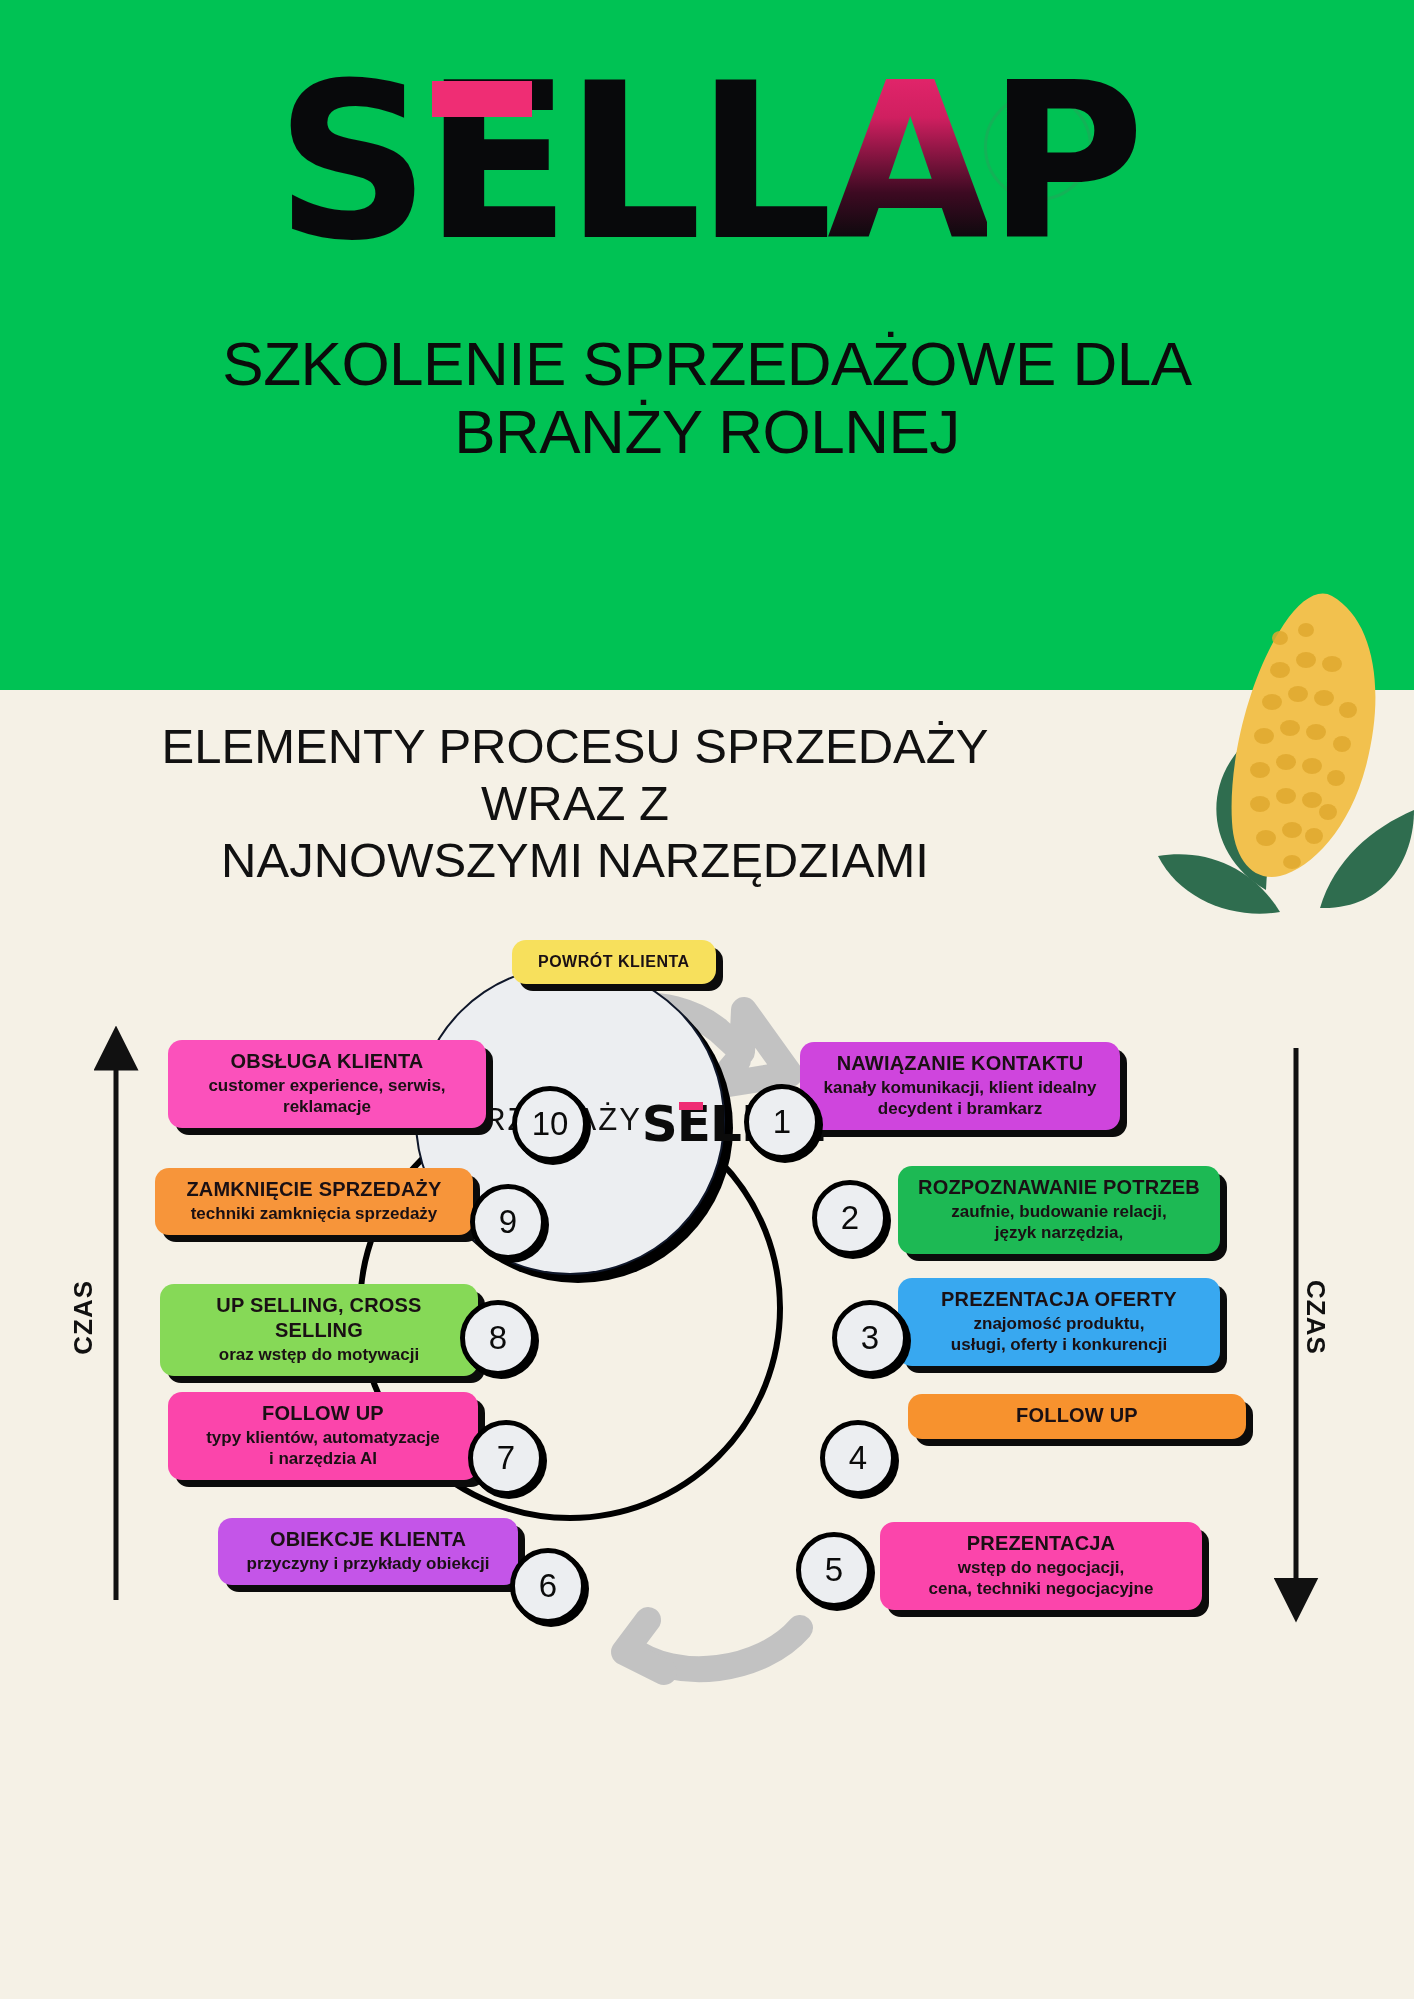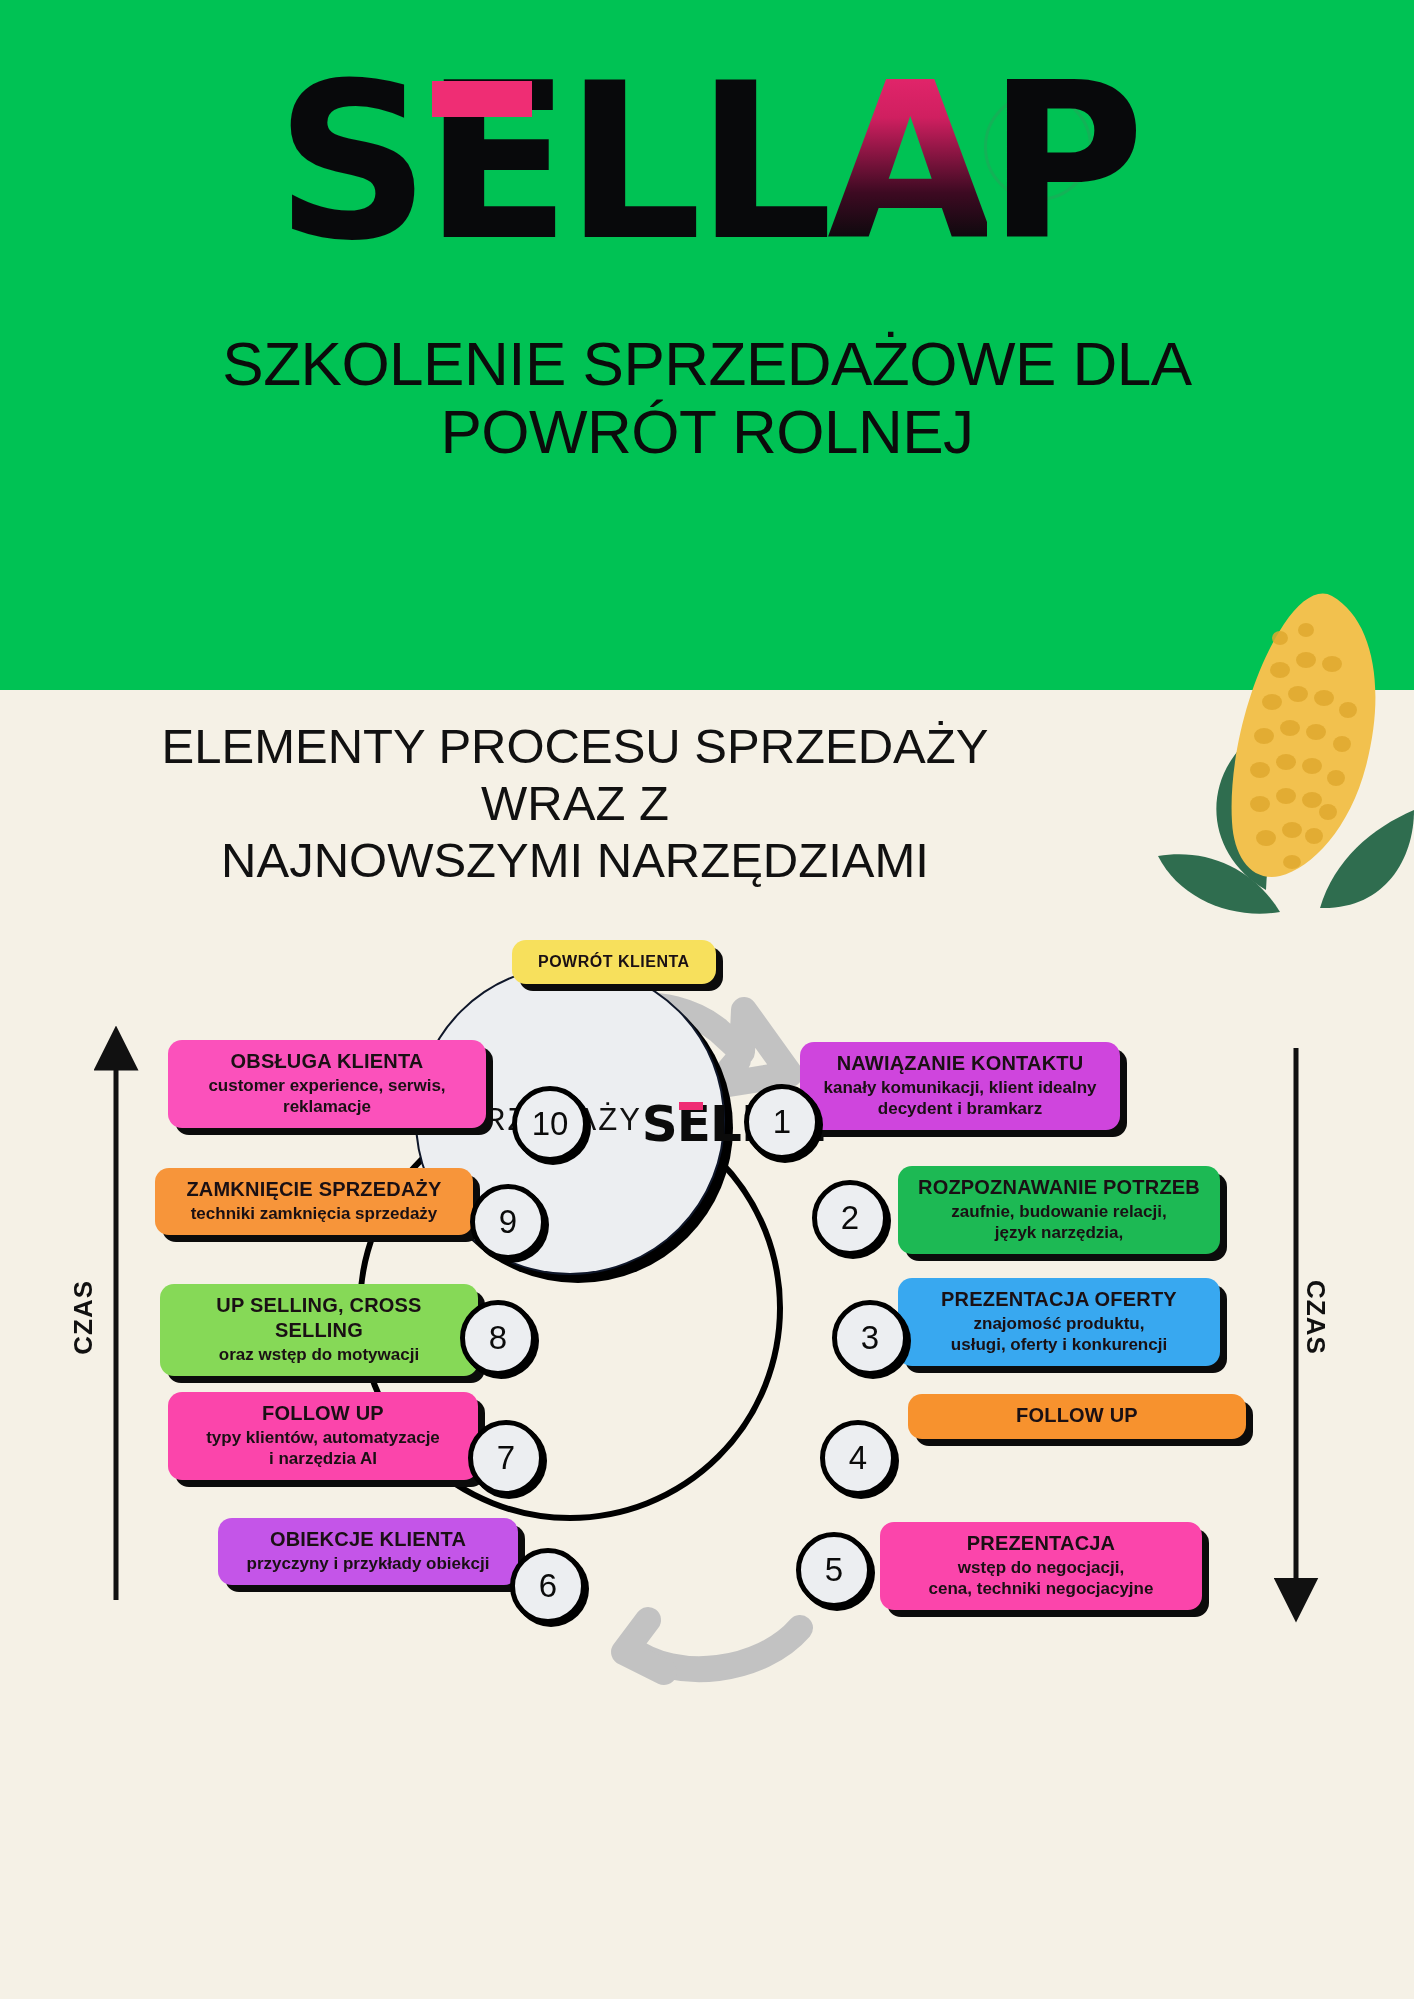--- a/index.html
+++ b/index.html
@@ -178,21 +178,21 @@
 <div class="header" style="background: rgb(0, 194, 84);">
   <div class="logo-wrap">
     <div class="logo">
       <span class="ghost-circle"></span>
       <span class="lg-letter">S</span><span class="lg-letter lg-e"><span>E</span><span class="ebar"></span></span><span class="lg-letter">L</span><span class="lg-letter">L</span><span class="lg-letter lg-a">A</span><span class="lg-letter">P</span>
     </div>
   </div>
 
   <div class="head-title">
     <div>SZKOLENIE SPRZEDAŻOWE DLA</div>
-    <div>POWRÓT ROLNEJ</div>
+    <div>BRANŻY ROLNEJ</div>
   </div>
 </div>
 
 <svg class="corn" viewBox="0 0 330 420">
   <path d="M182 330 C130 300 118 240 150 196 C178 156 230 150 262 182 C210 206 184 268 182 330 Z" fill="#2f6d4f"></path>
   <path d="M196 352 C150 360 96 340 74 296 C120 288 168 306 196 352 Z" fill="#2f6d4f"></path>
   <path d="M236 348 C300 350 330 300 330 250 C288 268 250 300 236 348 Z" fill="#2f6d4f"></path>
   <path d="M248 36 C290 60 302 130 282 206 C266 268 228 308 196 316 C168 322 150 298 148 262 C144 196 168 112 200 64 C216 40 234 28 248 36 Z" fill="#f2c14e"></path>
   <g fill="#e0a92f" opacity="0.85">
     <ellipse cx="196" cy="110" rx="10" ry="8"></ellipse>

